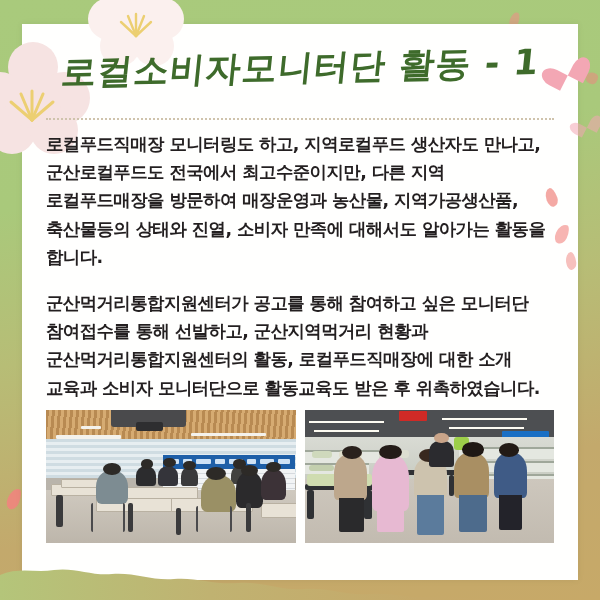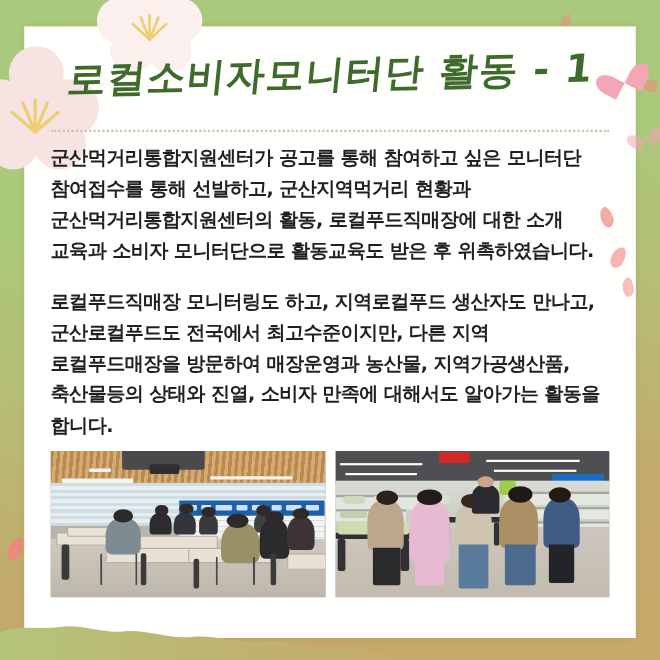--- a/index.html
+++ b/index.html
@@ -274,22 +274,22 @@
 
   <div class="heart" style="left:548px; top:52px; width:34px; height:30px;"></div>
   <div class="heart" style="left:574px; top:112px; width:22px; height:20px; opacity:.55;"></div>
 
   <div id="title-block">
     <span id="title-text">로컬소비자모니터단 활동 - 1</span>
   </div>
   <div id="title-rule"></div>
 
   <div id="body-copy">
+    <p class="para">로컬푸드직매장 모니터링도 하고, 지역로컬푸드 생산자도 만나고, 군산로컬푸드도 전국에서 최고수준이지만, 다른 지역 로컬푸드매장을 방문하여 매장운영과 농산물, 지역가공생산품, 축산물등의 상태와 진열, 소비자 만족에 대해서도 알아가는 활동을 합니다.</p>
     <p class="para">군산먹거리통합지원센터가 공고를 통해 참여하고 싶은 모니터단 참여접수를 통해 선발하고, 군산지역먹거리 현황과 군산먹거리통합지원센터의 활동, 로컬푸드직매장에 대한 소개 교육과 소비자 모니터단으로 활동교육도 받은 후 위촉하였습니다.</p>
-    <p class="para">로컬푸드직매장 모니터링도 하고, 지역로컬푸드 생산자도 만나고, 군산로컬푸드도 전국에서 최고수준이지만, 다른 지역 로컬푸드매장을 방문하여 매장운영과 농산물, 지역가공생산품, 축산물등의 상태와 진열, 소비자 만족에 대해서도 알아가는 활동을 합니다.</p>
   </div>
 
   <div id="photo-strip">
 
     <div class="photo" aria-label="meeting">
       <div class="p1-ceiling"></div>
       <div class="p1-ceiling-dark"></div>
       <div class="p1-projector"></div>
       <div class="p1-lamp" style="left:4%;  top:19%; width:26%;"></div>
       <div class="p1-lamp" style="left:58%; top:17%; width:30%;"></div>

